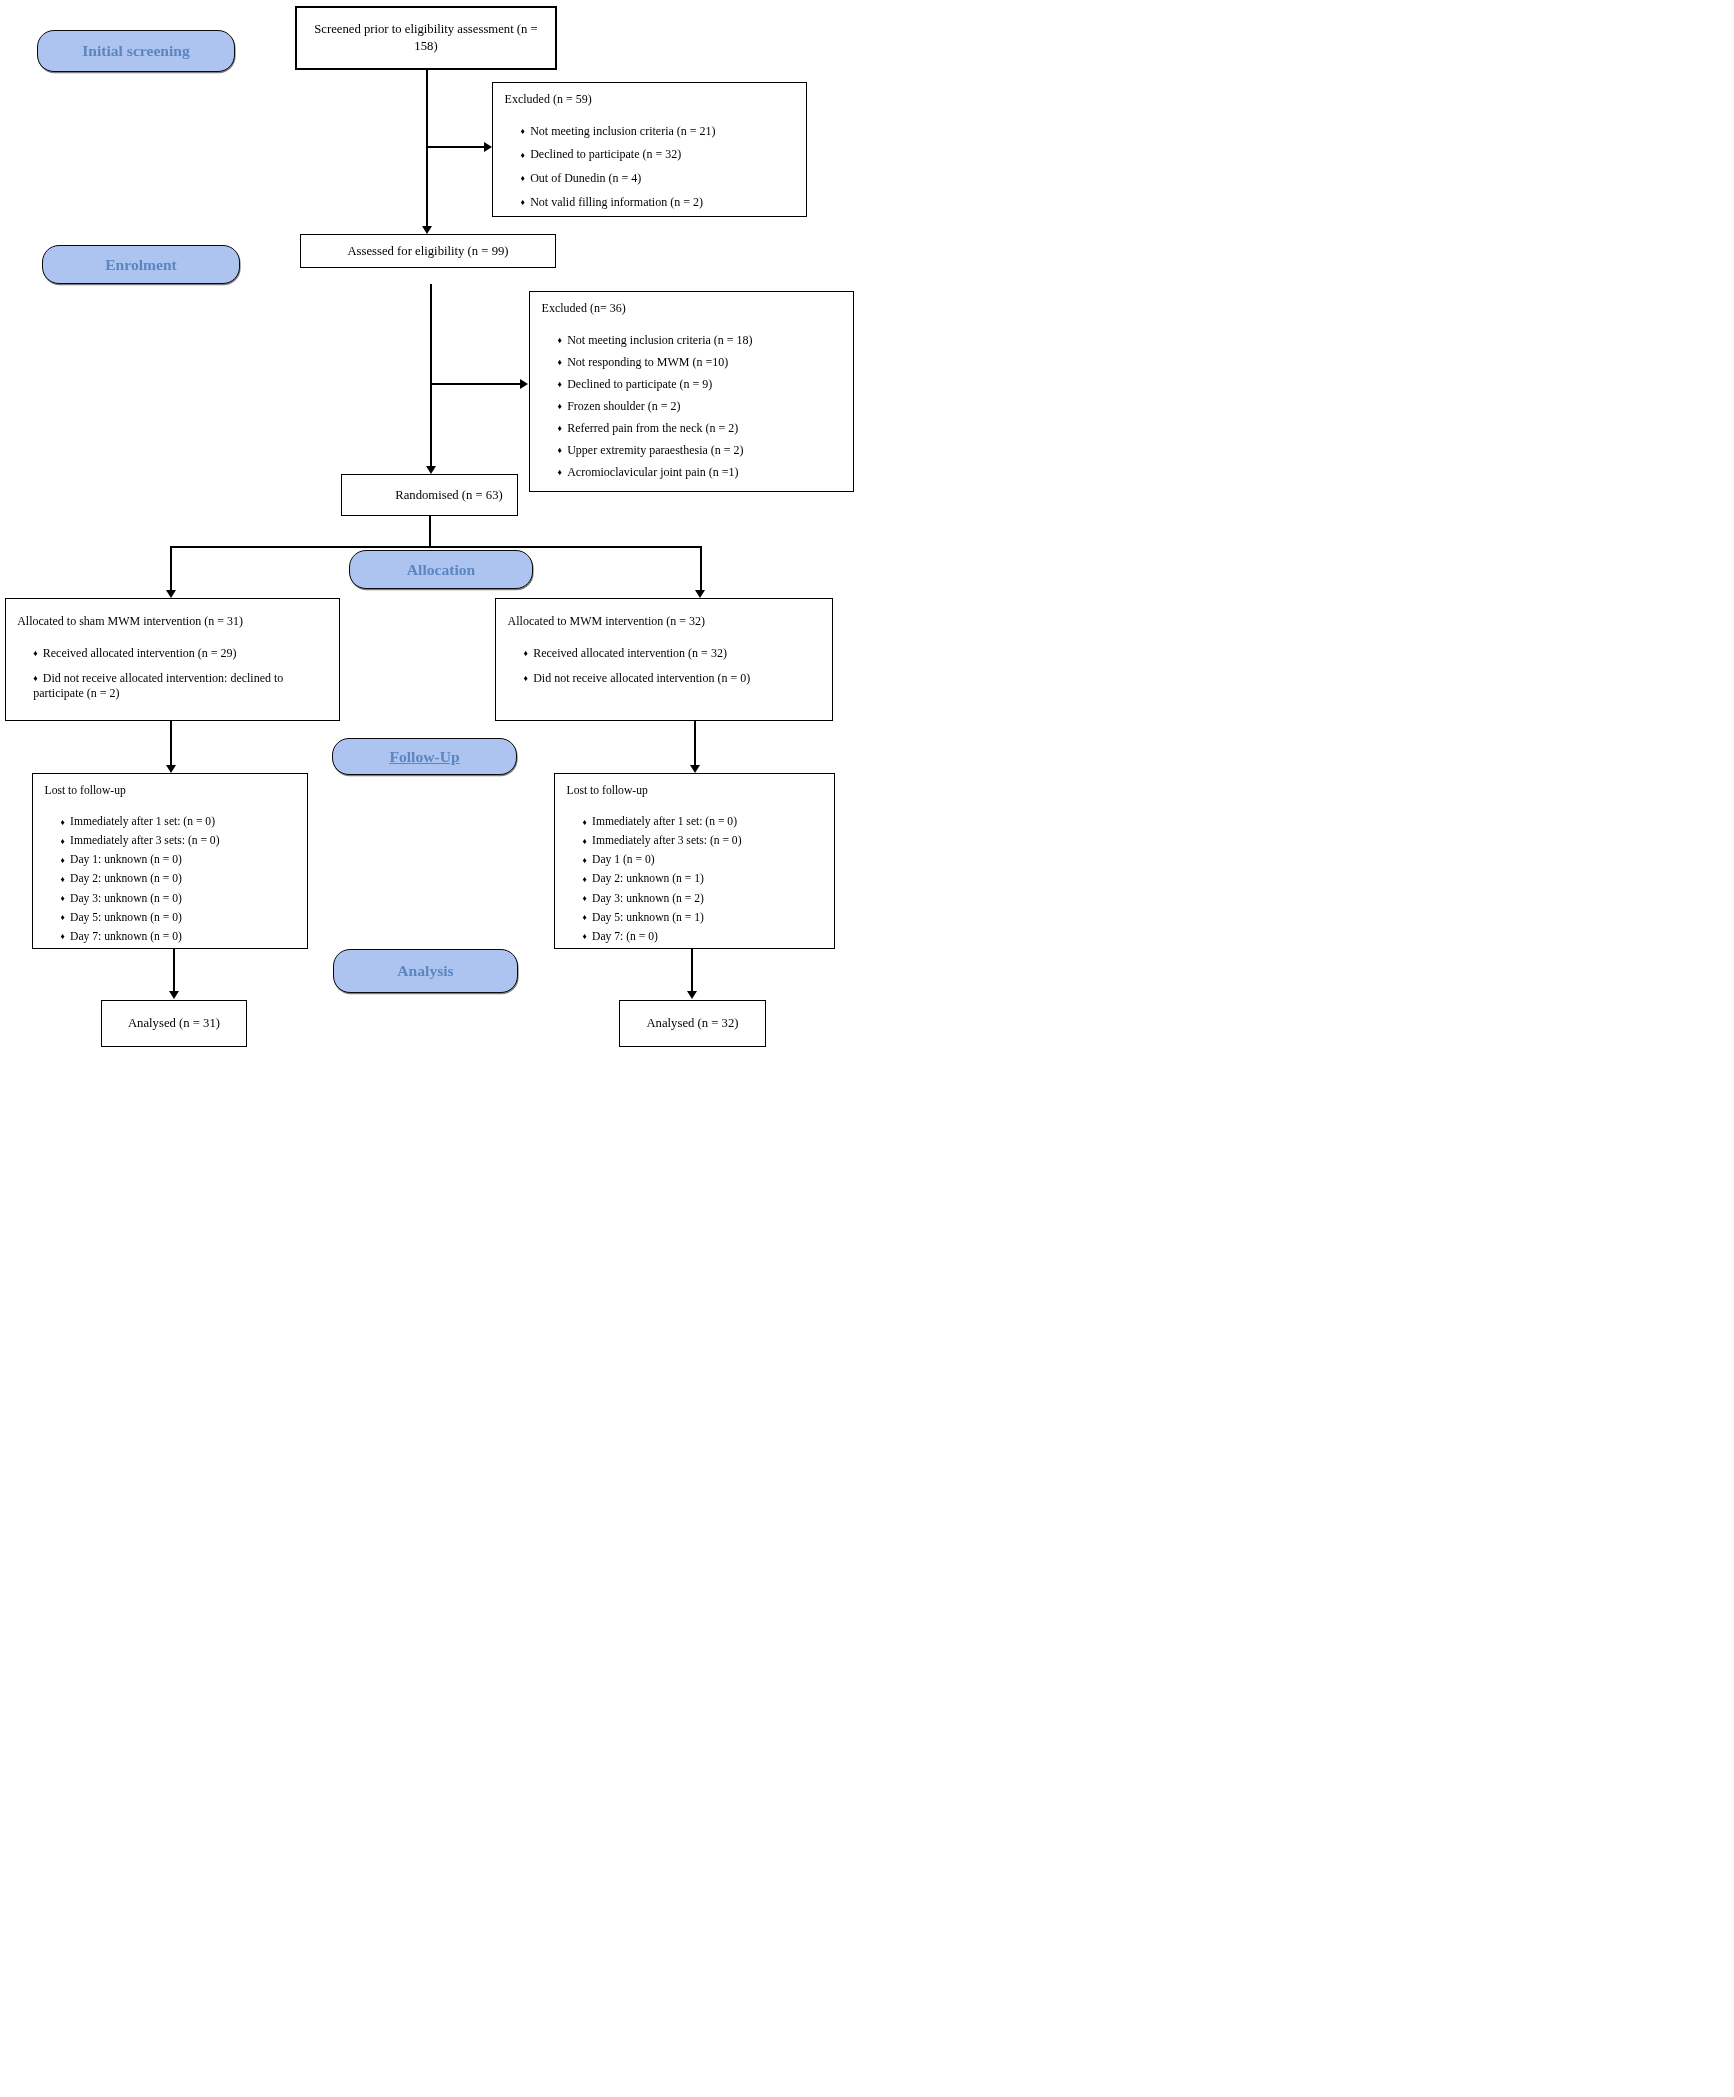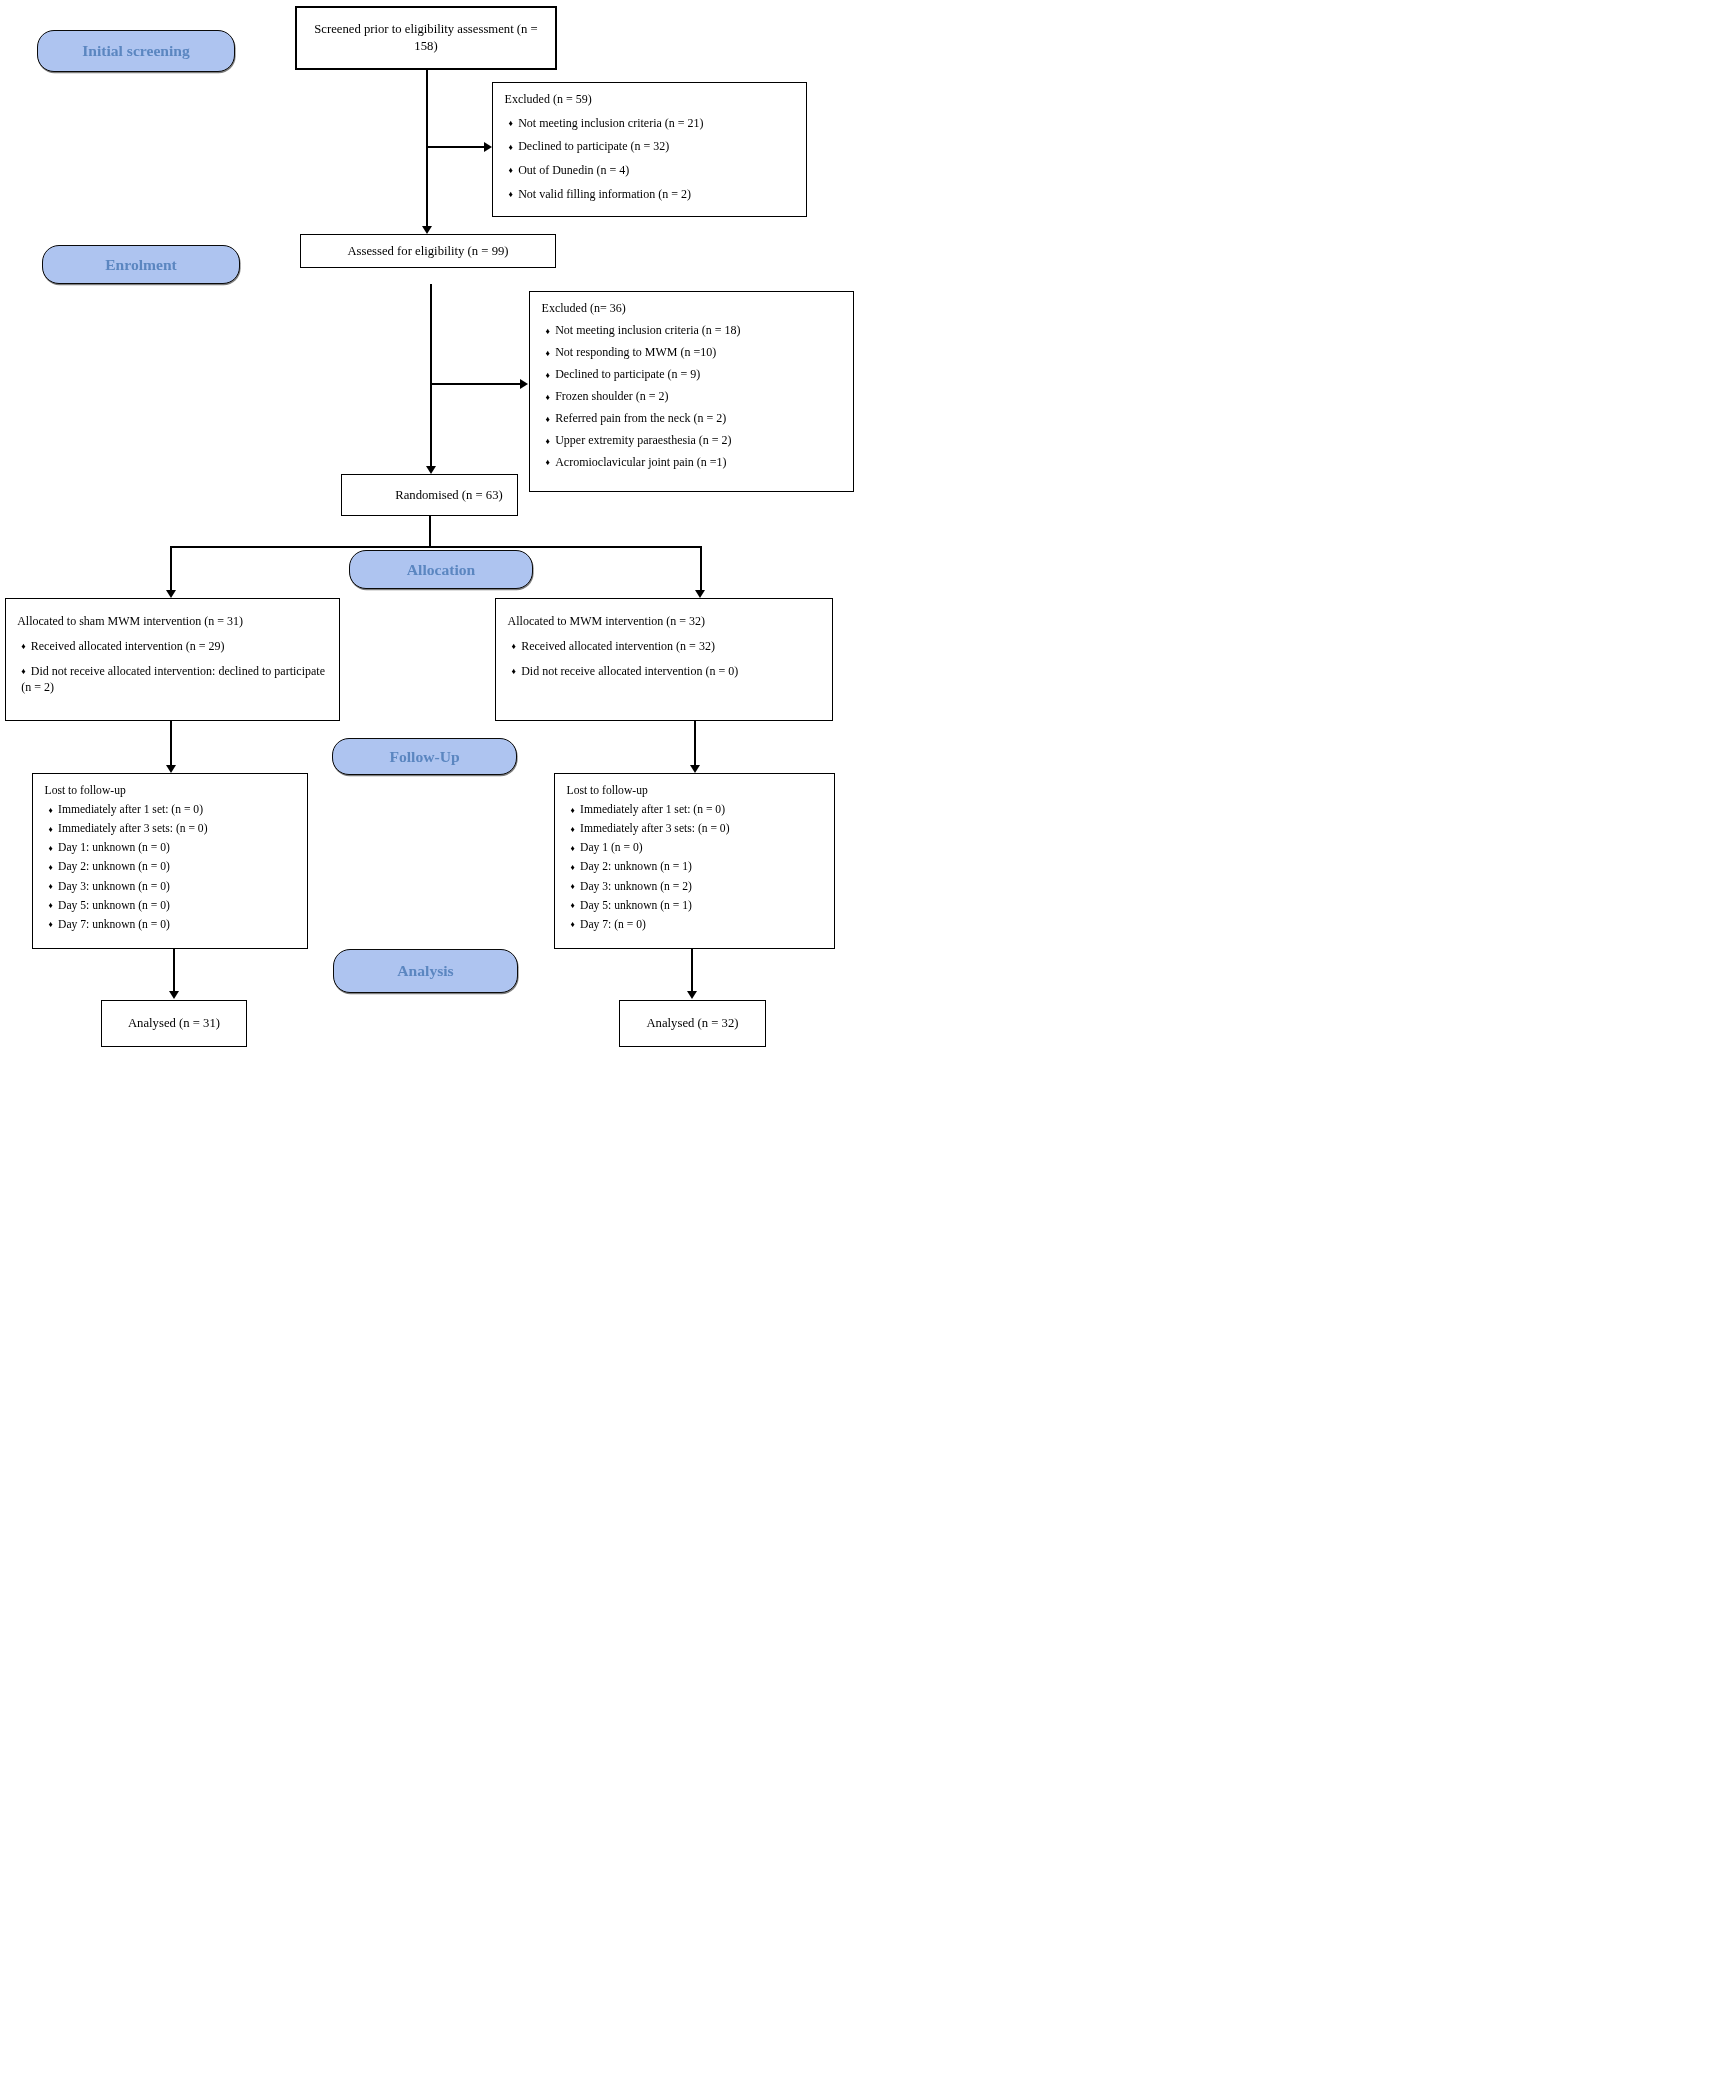--- a/index.html
+++ b/index.html
@@ -7,21 +7,21 @@
     position:relative; width:867px; height:1049px; background:#ffffff;
     font-family:"Liberation Serif", serif; color:#000;
   }
   .box {
     position:absolute; box-sizing:border-box; background:#fff;
     border:1.7px solid #000; font-size:12px; line-height:1.3;
   }
   .center-box { display:flex; align-items:center; justify-content:center; text-align:center; padding:3.5px 8px; font-size:12.7px; }
   .list-box { padding:8px 9.3px 5.8px 11.6px; }
   .list-box .title { margin:1.2px 0 0 0; }
-  ul.items { list-style:none; margin:4px; padding:0; }
+  ul.items { list-style:none; margin:16px; padding:0; }
   ul.items li { margin-top:8px; }
   .bullet { font-size:0.72em; margin-right:5.2px; position:relative; top:-0.6px; }
   
   .excluded2 ul.items li { margin-top:6.4px; }
   .lost { font-size:11.6px; }
   .lost ul.items li { margin-top:4px; }
   .alloc { padding-top:14px; }
   .alloc ul.items li { margin-top:9.3px; }
   .stage {
     position:absolute; box-sizing:border-box; background:#aec4f0;
@@ -45,21 +45,21 @@
 
   <div class="stage" style="left:37px; top:30px; width:198px; height:42px;">
     <span>Initial screening</span>
   </div>
   <div class="stage" style="left:42px; top:245px; width:198px; height:39px;">
     <span>Enrolment</span>
   </div>
   <div class="stage" style="left:349px; top:550px; width:184px; height:39px;">
     <span>Allocation</span>
   </div>
-  <div class="stage" style="left:332px; top:738px; width:185px; height:37px;">
+  <div class="stage" style="left:332px; top:738px; width:185px; height:37px;text-decoration:underline;">
     <span>Follow-Up</span>
   </div>
   <div class="stage" style="left:333px; top:949px; width:185px; height:44px;">
     <span>Analysis</span>
   </div>
 
   <div class="box center-box" style="left:295px; top:5.8px; width:262px; height:64px; border-width:2.3px;">
     <span>Screened prior to eligibility assessment (n = 158)</span>
   </div>
 

